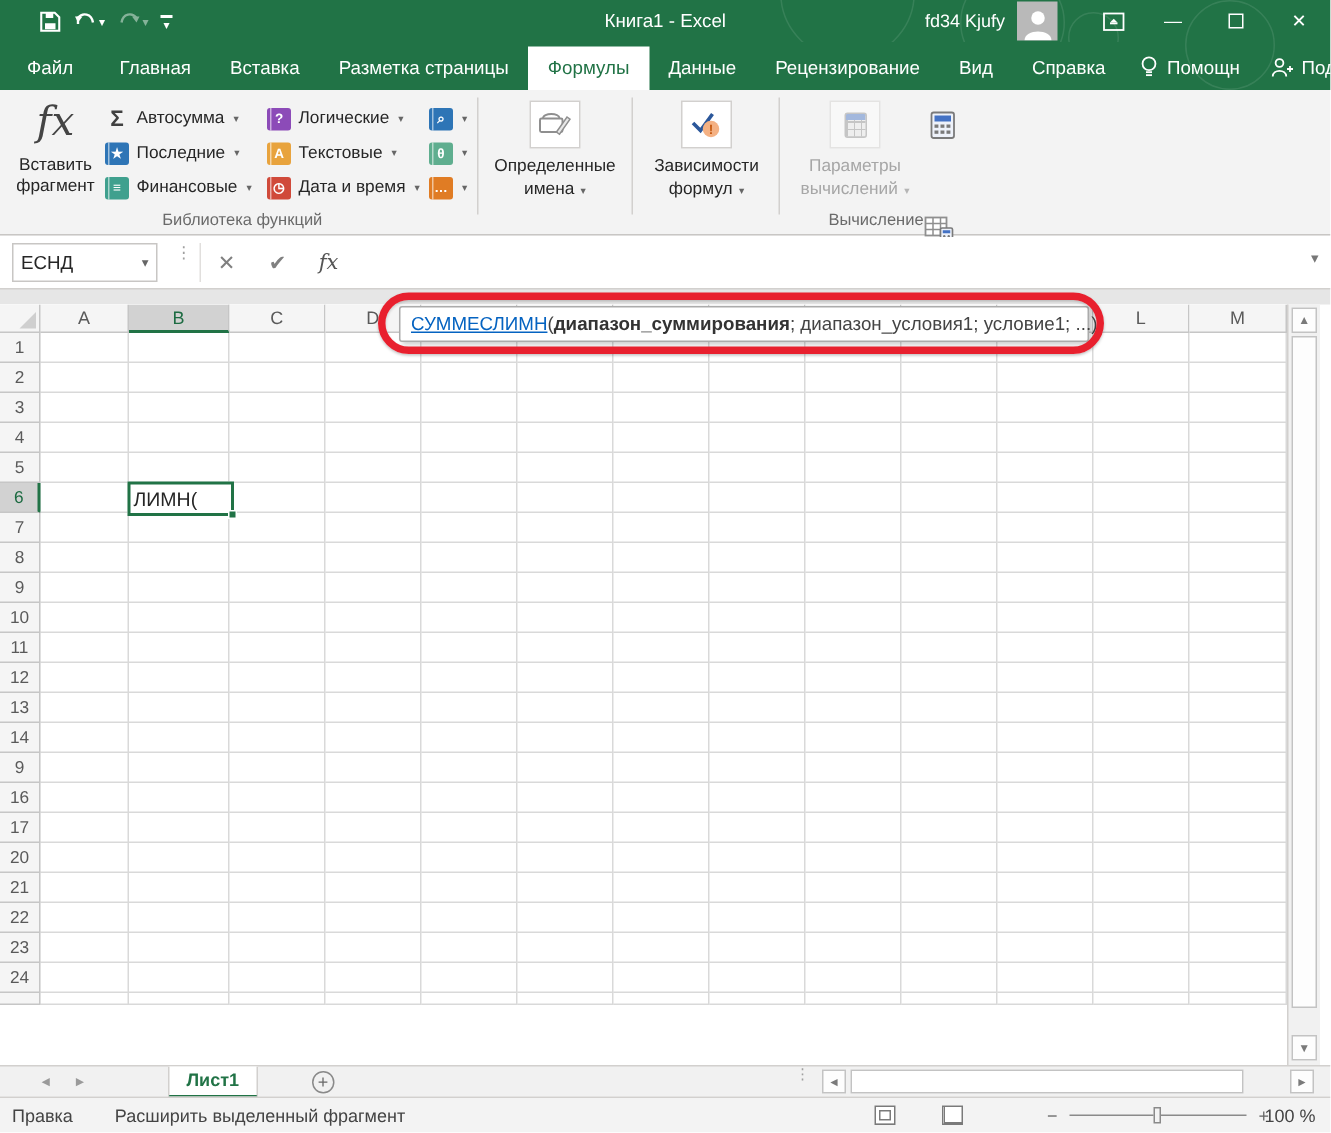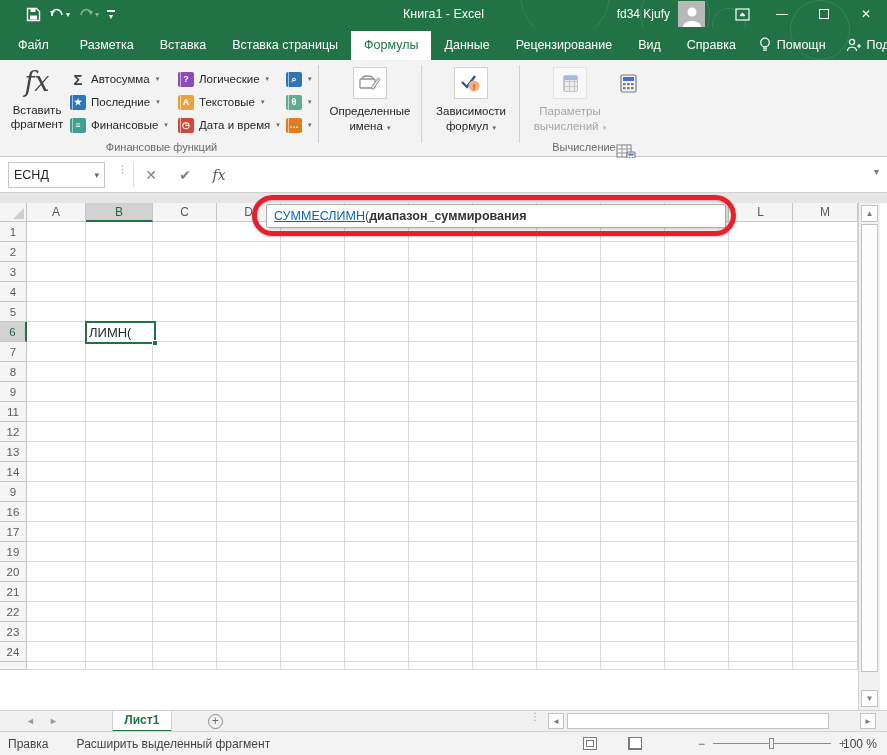--- a/index.html
+++ b/index.html
@@ -170,23 +170,23 @@
         <span class="maxbox"></span>
       </span>
     <span class="win-btn">✕</span>
   </div>
 </div>
 
 <div class="tabrow">
   <span class="deco" style="width:60px;height:60px;left:790px;top:-28px;"></span>
   <div id="tabs-left" style="display:flex;align-items:flex-end;">
       <div class="rtab file">Файл</div>
-      <div class="rtab">Разметка</div>
+      <div class="rtab">Главная</div>
       <div class="rtab">Вставка</div>
-      <div class="rtab">Вставка страницы</div>
+      <div class="rtab">Разметка страницы</div>
       <div class="rtab selected">Формулы</div>
       <div class="rtab">Данные</div>
       <div class="rtab">Рецензирование</div>
       <div class="rtab">Вид</div>
       <div class="rtab">Справка</div>
     </div>
   <div class="tab-spacer"></div>
   <div class="tab-iconic">
     <svg width="12" height="15" viewBox="0 0 12 15">
         <circle cx="6" cy="5.5" r="4.3" fill="none" stroke="#fff" stroke-width="1.2"></circle>
@@ -249,21 +249,21 @@
       </div>
       <div class="lib-btn" style="left: 286px; top: 31px;">
         <span class="book" style="background: rgb(95, 174, 143);">θ</span>
         <span class="chev">▾</span>
       </div>
       <div class="lib-btn" style="left: 286px; top: 54px;">
         <span class="book" style="background: rgb(224, 124, 36);">…</span>
         <span class="chev">▾</span>
       </div>
     </div>
-  <div class="grp-label" style="left:64px;width:195px;">Финансовые функций</div>
+  <div class="grp-label" style="left:64px;width:195px;">Библиотека функций</div>
   <div class="vsep" style="left:318px;"></div>
   <div class="tall-btn" style="left:324px;">
     <span class="ic">
       <svg width="24" height="20" viewBox="0 0 24 20">
           <rect x="2" y="6" width="15" height="9" rx="1" fill="#fff" stroke="#8f8f8f" stroke-width="1.3"></rect>
           <path d="M4 6 C4 2,15 2,15 6" fill="none" stroke="#8f8f8f" stroke-width="1.3"></path>
           <path d="M13 15 L20 5 L22 6.5 L15 16.5 Z" fill="#e8e8e8" stroke="#8f8f8f" stroke-width="1"></path>
         </svg>
     </span>
     <span class="lbl"><span>Определенные имена</span> <span class="chev">▾</span></span>
@@ -486,20 +486,36 @@
         <div class="cell" style="width: 64px;"></div>
         <div class="cell" style="width: 64px;"></div>
         <div class="cell" style="width: 64px;"></div>
         <div class="cell" style="width: 64px;"></div>
         <div class="cell" style="width: 64px;"></div>
         <div class="cell" style="width: 64px;"></div>
         <div class="cell" style="width: 64px;"></div>
         <div class="cell" style="width: 65px;"></div>
       </div>
       <div class="grow">
+        <div class="rowh">10</div>
+        <div class="cell" style="width: 59px;"></div>
+        <div class="cell" style="width: 67px;"></div>
+        <div class="cell" style="width: 64px;"></div>
+        <div class="cell" style="width: 64px;"></div>
+        <div class="cell" style="width: 64px;"></div>
+        <div class="cell" style="width: 64px;"></div>
+        <div class="cell" style="width: 64px;"></div>
+        <div class="cell" style="width: 64px;"></div>
+        <div class="cell" style="width: 64px;"></div>
+        <div class="cell" style="width: 64px;"></div>
+        <div class="cell" style="width: 64px;"></div>
+        <div class="cell" style="width: 64px;"></div>
+        <div class="cell" style="width: 65px;"></div>
+      </div>
+      <div class="grow">
         <div class="rowh">11</div>
         <div class="cell" style="width: 59px;"></div>
         <div class="cell" style="width: 67px;"></div>
         <div class="cell" style="width: 64px;"></div>
         <div class="cell" style="width: 64px;"></div>
         <div class="cell" style="width: 64px;"></div>
         <div class="cell" style="width: 64px;"></div>
         <div class="cell" style="width: 64px;"></div>
         <div class="cell" style="width: 64px;"></div>
         <div class="cell" style="width: 64px;"></div>
@@ -583,36 +599,20 @@
         <div class="cell" style="width: 64px;"></div>
         <div class="cell" style="width: 64px;"></div>
         <div class="cell" style="width: 64px;"></div>
         <div class="cell" style="width: 64px;"></div>
         <div class="cell" style="width: 64px;"></div>
         <div class="cell" style="width: 64px;"></div>
         <div class="cell" style="width: 65px;"></div>
       </div>
       <div class="grow">
         <div class="rowh">17</div>
-        <div class="cell" style="width: 59px;"></div>
-        <div class="cell" style="width: 67px;"></div>
-        <div class="cell" style="width: 64px;"></div>
-        <div class="cell" style="width: 64px;"></div>
-        <div class="cell" style="width: 64px;"></div>
-        <div class="cell" style="width: 64px;"></div>
-        <div class="cell" style="width: 64px;"></div>
-        <div class="cell" style="width: 64px;"></div>
-        <div class="cell" style="width: 64px;"></div>
-        <div class="cell" style="width: 64px;"></div>
-        <div class="cell" style="width: 64px;"></div>
-        <div class="cell" style="width: 64px;"></div>
-        <div class="cell" style="width: 65px;"></div>
-      </div>
-      <div class="grow">
-        <div class="rowh">19</div>
         <div class="cell" style="width: 59px;"></div>
         <div class="cell" style="width: 67px;"></div>
         <div class="cell" style="width: 64px;"></div>
         <div class="cell" style="width: 64px;"></div>
         <div class="cell" style="width: 64px;"></div>
         <div class="cell" style="width: 64px;"></div>
         <div class="cell" style="width: 64px;"></div>
         <div class="cell" style="width: 64px;"></div>
         <div class="cell" style="width: 64px;"></div>
         <div class="cell" style="width: 64px;"></div>
@@ -727,20 +727,21 @@
 
 <div class="editcell">
   <span>ЛИМН(</span>
   <span class="fillhandle"></span>
 </div>
 
 <div class="tooltip">
   <span class="fn">СУММЕСЛИМН</span>
     <span>(</span>
     <b>диапазон_суммирования</b>
+    <span>; диапазон_условия1; условие1; ...)</span>
 </div>
 
 <div class="redoval"></div>
 
 <div class="sheetbar">
   <span class="navarrows">◄►</span>
   <div class="sheettab">Лист1</div>
   <span class="addsheet">+</span>
   <span class="hs-dots">⋮</span>
   <span class="hs-btn" style="left:548px;">◄</span>

